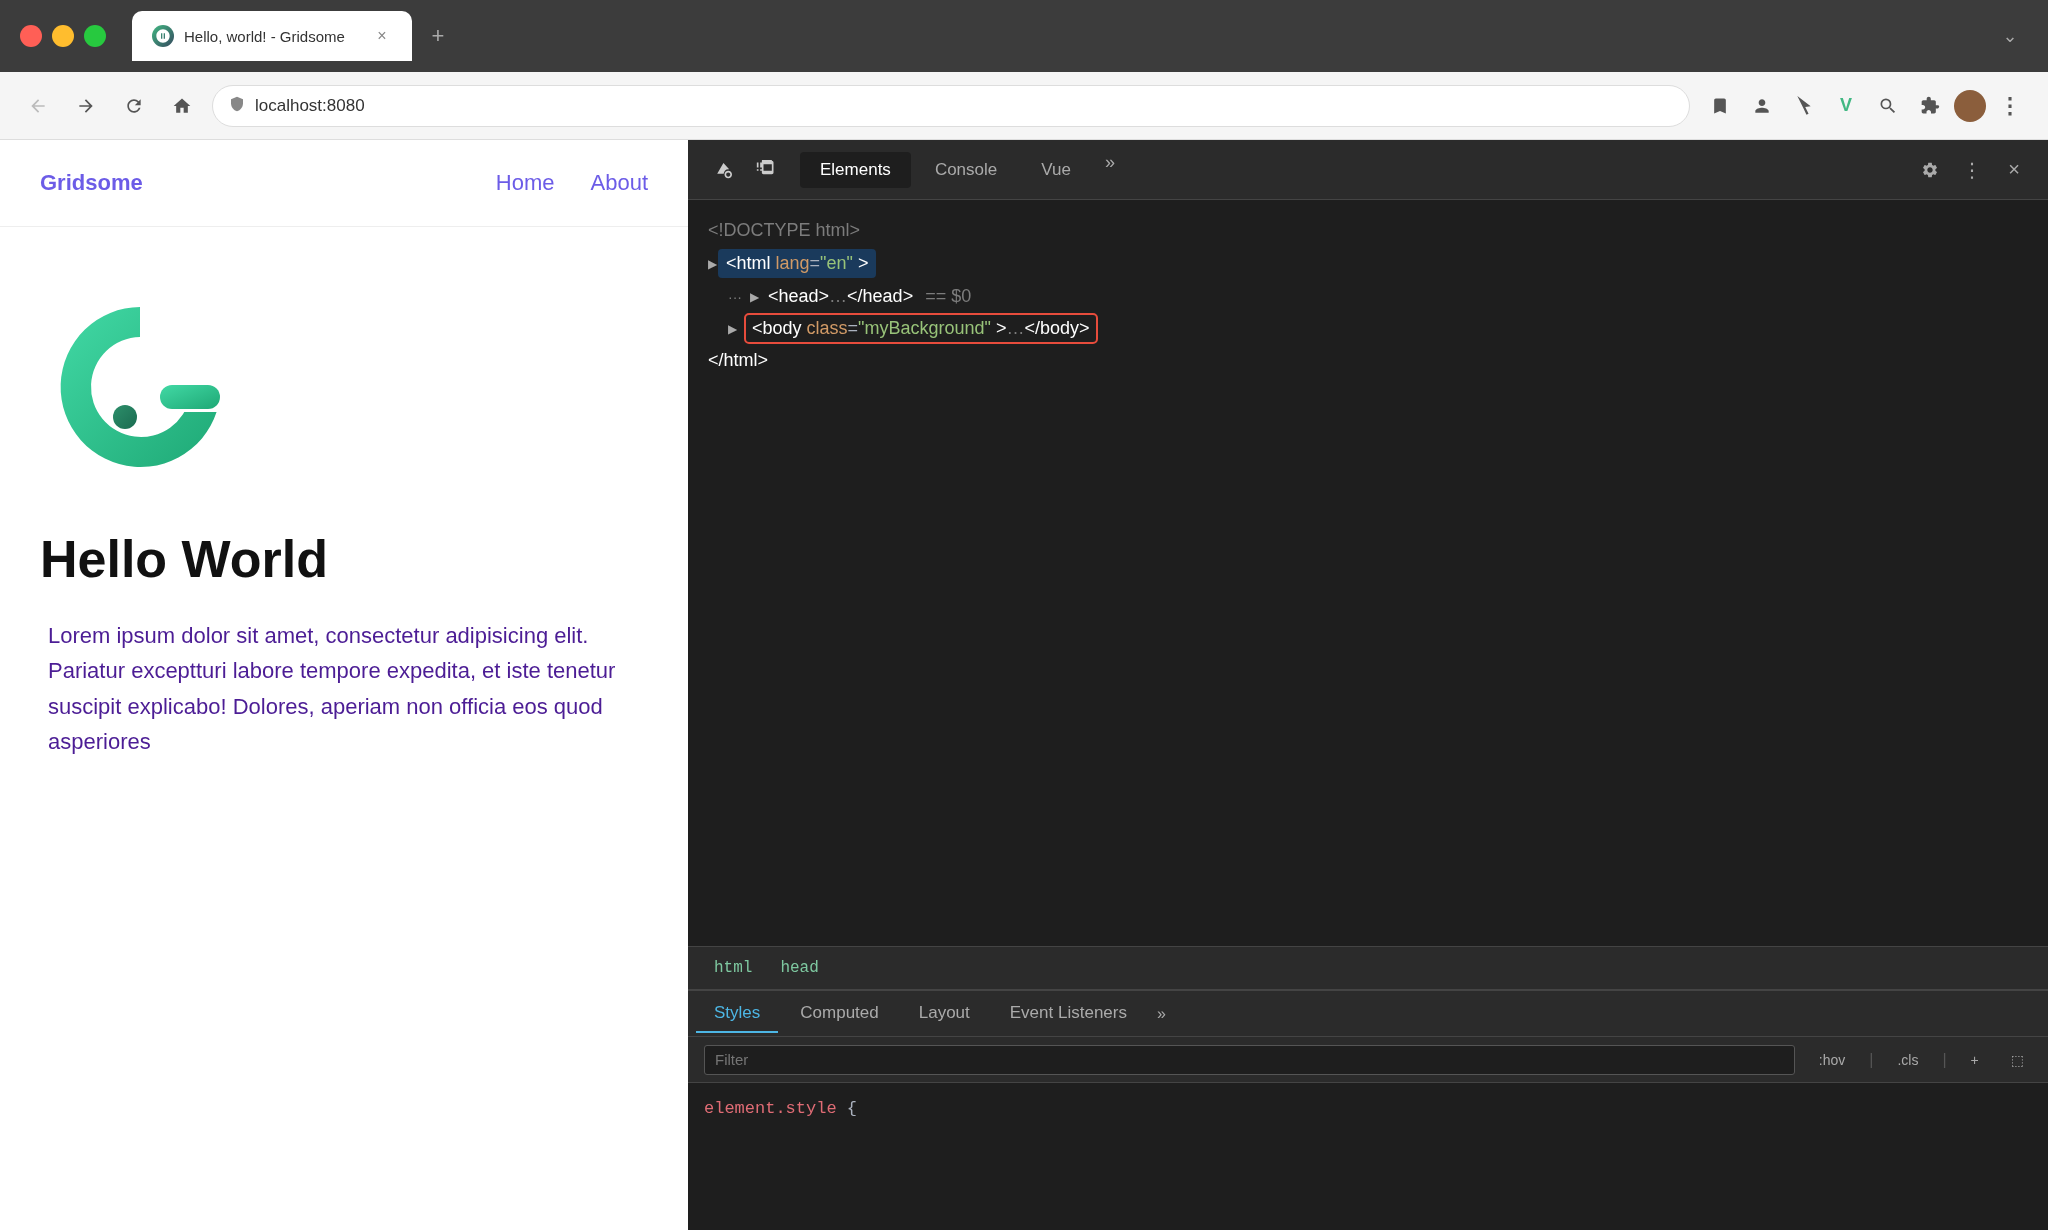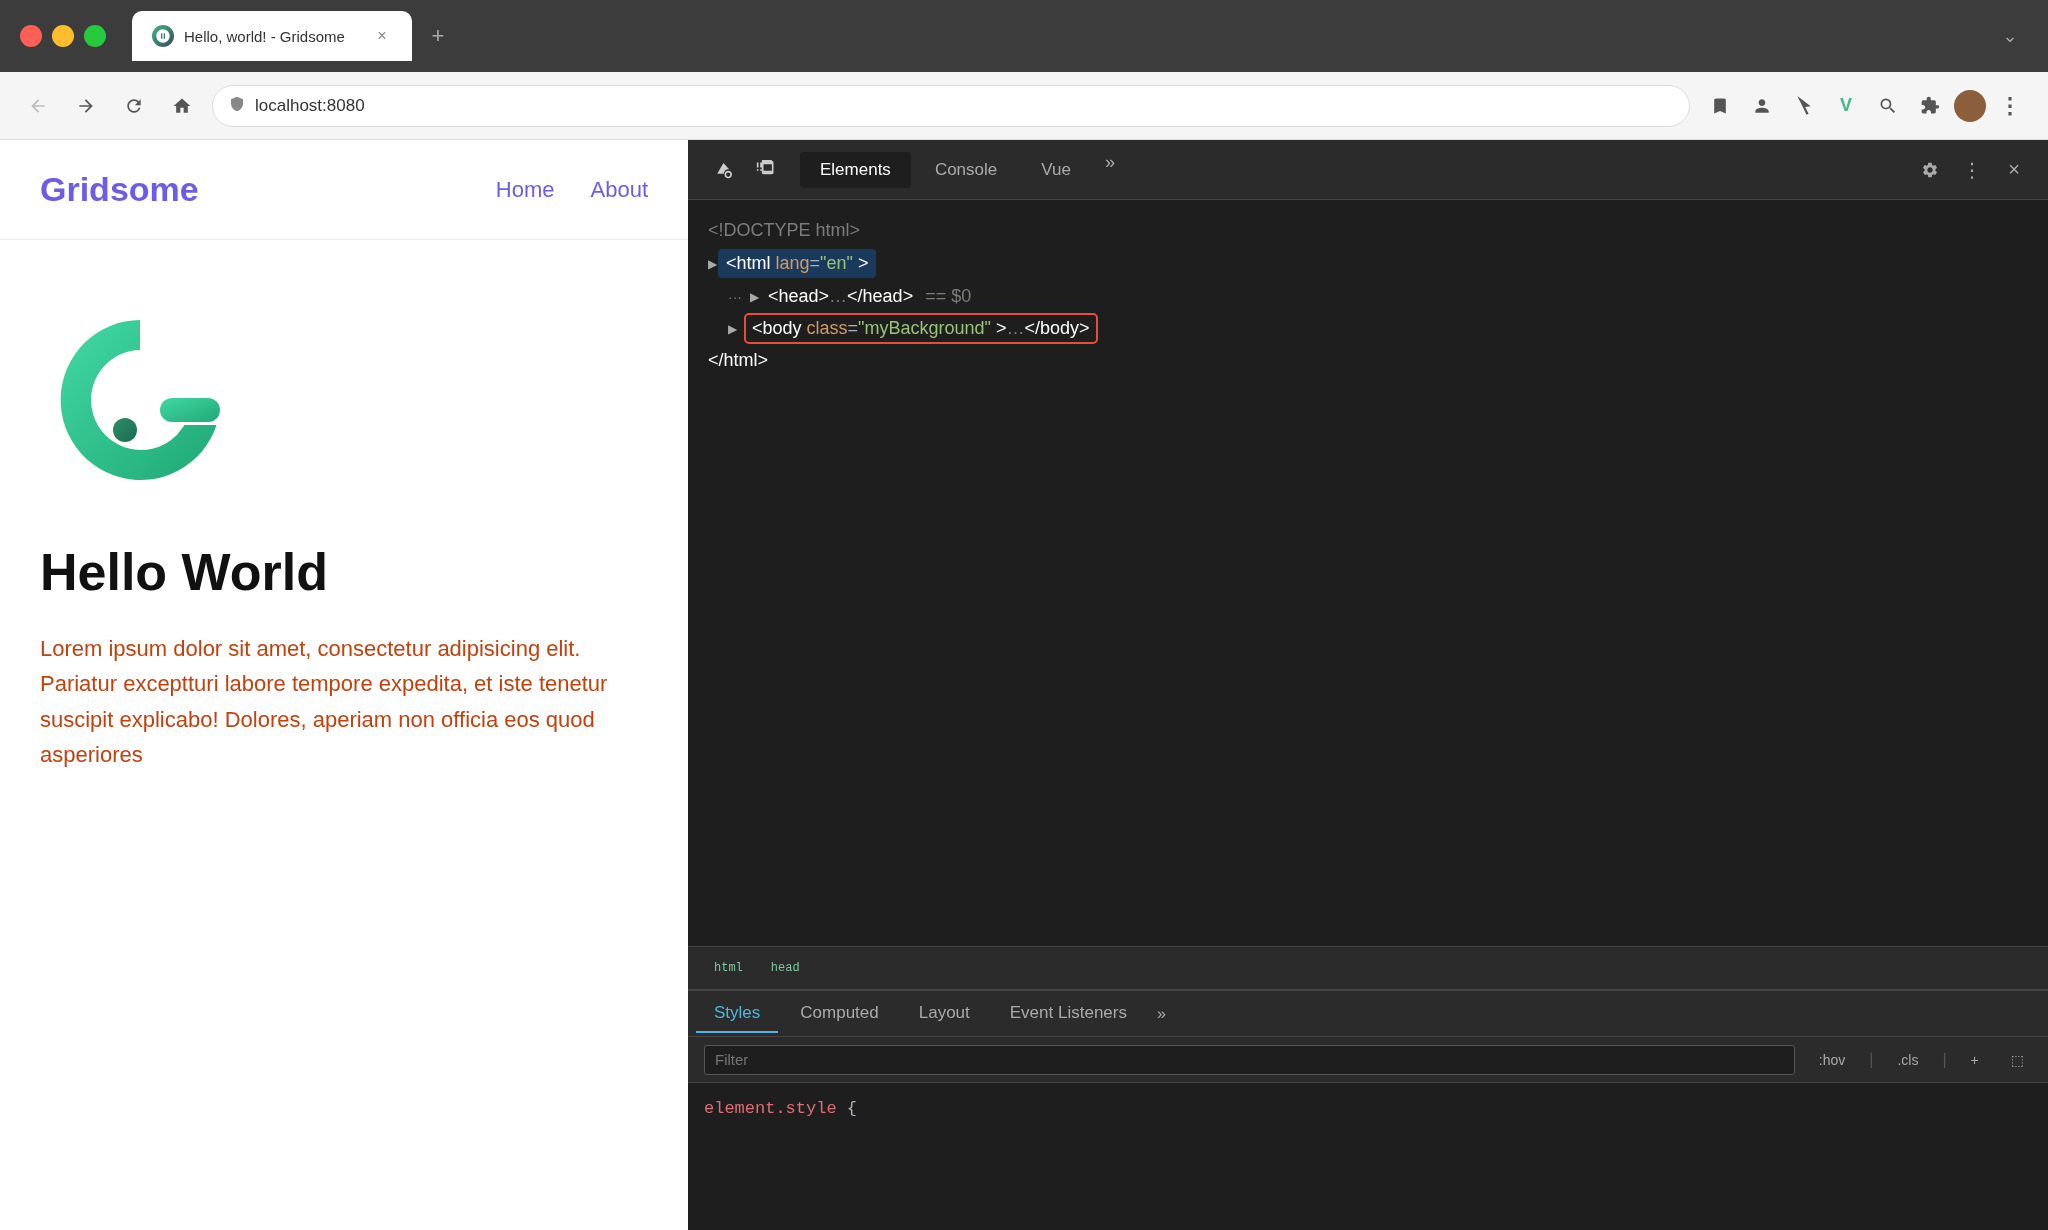--- a/index.html
+++ b/index.html
@@ -190,21 +190,21 @@
 
     
     .site-header {
       display: flex;
       align-items: center;
       justify-content: space-between;
       padding: 30px 40px;
       border-bottom: 1px solid #eee;
     }
     .site-logo {
-      font-size: 34px;
+      font-size: 22px;
       font-weight: bold;
       color: #6c5ce7;
       text-decoration: none;
     }
     .site-nav {
       display: flex;
       gap: 36px;
     }
     .site-nav a {
       font-size: 22px;
@@ -224,23 +224,24 @@
     .site-heading {
       font-size: 52px;
       font-weight: 900;
       color: #111;
       margin-bottom: 30px;
       line-height: 1.1;
     }
 
     .site-body {
       font-size: 22px;
-      color: #c2410c;
+      color: #4c1d95;
       line-height: 1.6;
       margin-bottom: 40px;
+      margin-left: 8px;
     }
 
     .site-links {
       display: flex;
       gap: 36px;
     }
     .site-links a {
       font-size: 22px;
       color: #6c5ce7;
       text-decoration: none;
@@ -363,21 +364,21 @@
       border-top: 1px solid #444;
       border-bottom: 1px solid #444;
       display: flex;
       align-items: center;
       padding: 0 16px;
       gap: 8px;
       flex-shrink: 0;
     }
     .breadcrumb-item {
       font-family: 'Courier New', monospace;
-      font-size: 12px;
+      font-size: 16px;
       cursor: pointer;
       padding: 4px 10px;
       border-radius: 4px;
     }
     .breadcrumb-item.html { color: #7ec8a0; }
     .breadcrumb-item.head { color: #7ec8a0; }
 
     
     .devtools-bottom {
       height: 240px;

